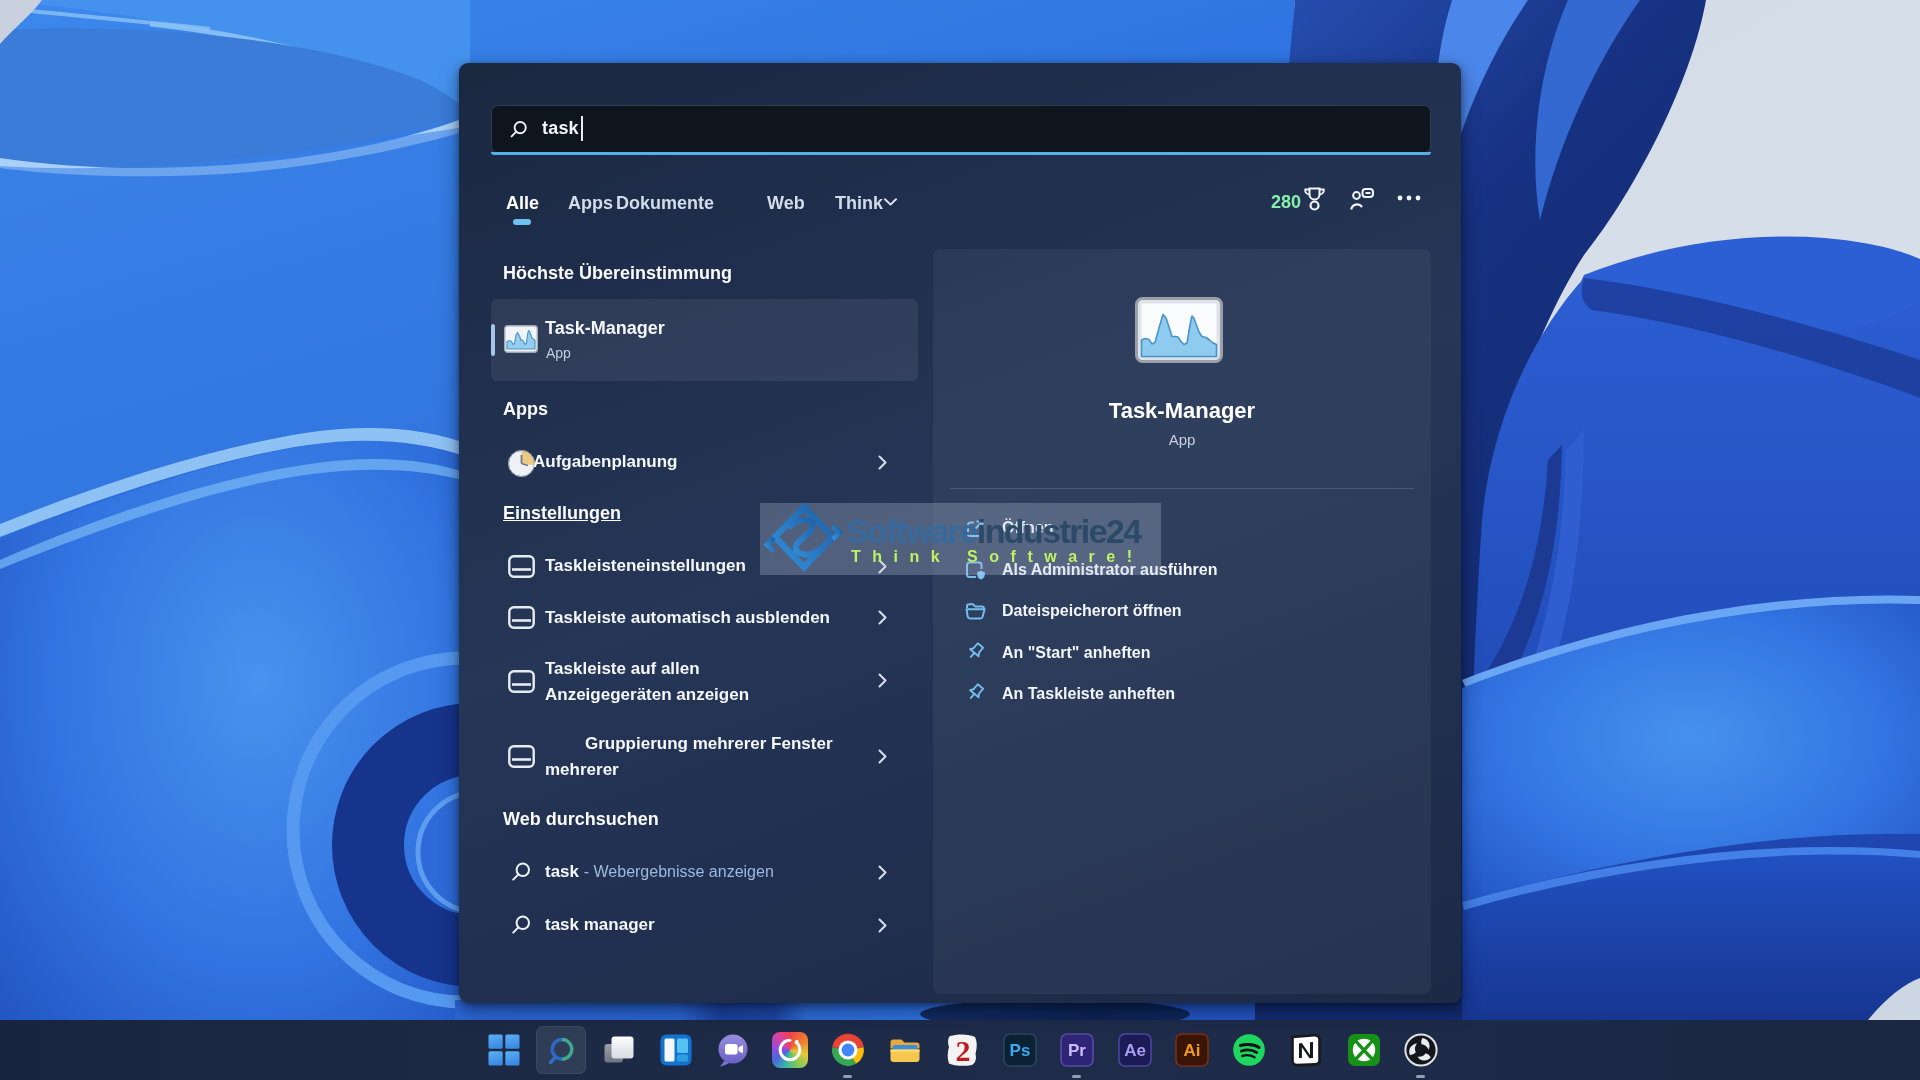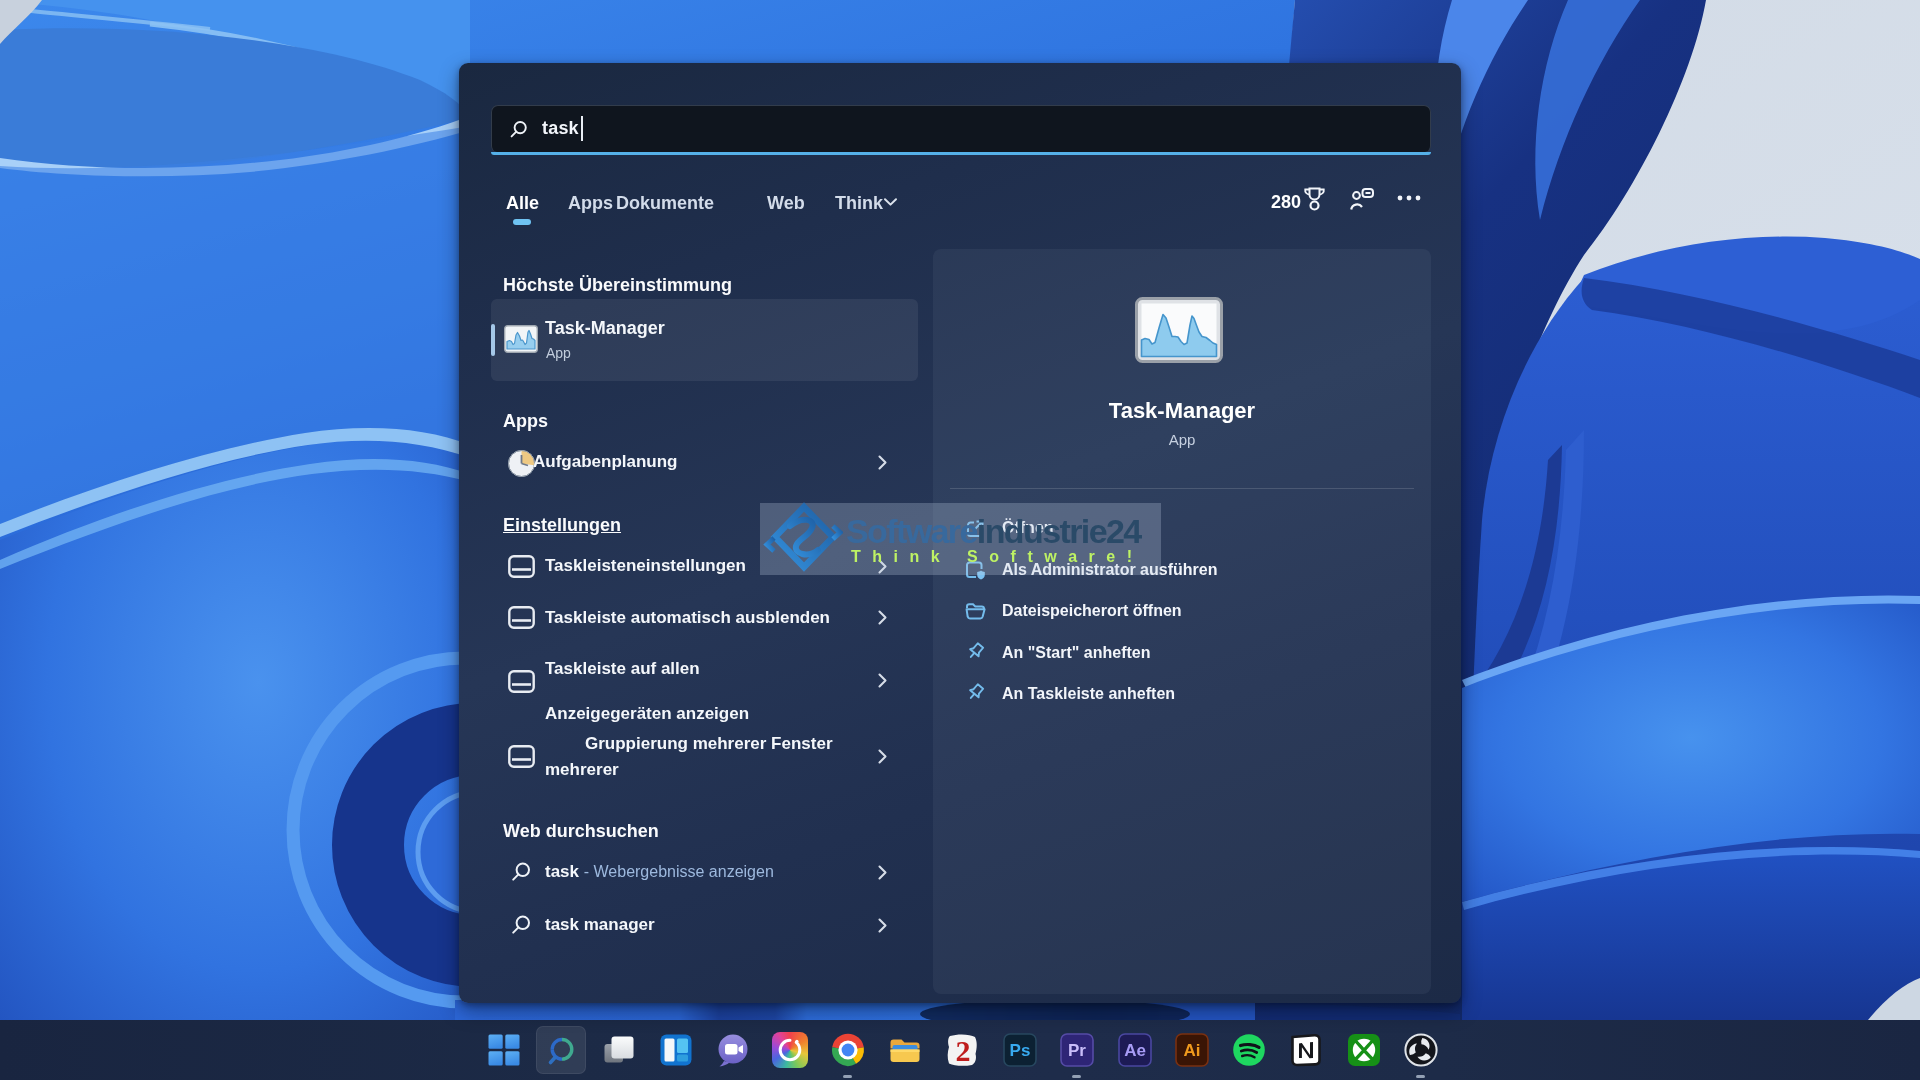--- a/index.html
+++ b/index.html
@@ -25,23 +25,23 @@
 
   #searchinput { position:absolute; left:491px; top:105px; width:940px; height:47px;
     background:#0f151e; border:1px solid #323c4b; border-bottom:none; border-radius:7px 7px 6px 6px; }
   #searchinput .underline { position:absolute; left:-1px; bottom:-3px; width:940px; height:3px; background:#55b0e8; border-radius:0 0 6px 6px; }
   #searchinput .txt { position:absolute; left:50px; top:12px; font-size:18px; font-weight:bold; color:#f2f5fa; letter-spacing:0.2px; }
   #searchinput .cursor { position:absolute; left:89px; top:10px; width:2px; height:25px; background:#e8edf4; }
 
   .tab { position:absolute; top:193px; font-size:18px; font-weight:bold; color:#d3dcea; white-space:nowrap; }
   .tab.active { color:#ffffff; }
   #tab-underline { position:absolute; left:513px; top:219px; width:18px; height:6px; border-radius:3px; background:#6fc3f2; }
-  #pts { position:absolute; top:192px; left:1271px; font-size:18px; font-weight:bold; color:#ffffff; }
-
-  .shead { position:absolute; left:503px; font-size:18px; font-weight:bold; color:#fafbfd; white-space:nowrap;margin-top:12px; }
+  #pts { position:absolute; top:192px; left:1271px; font-size:18px; font-weight:bold; color:#86efac; }
+
+  .shead { position:absolute; left:503px; font-size:18px; font-weight:bold; color:#fafbfd; white-space:nowrap; }
 
   #toprow { position:absolute; left:491px; top:299px; width:427px; height:82px; border-radius:6px;
     background:rgba(255,255,255,0.07); }
   #toprow .accent { position:absolute; left:0px; top:25px; width:4px; height:32px; border-radius:2px; background:#a5c8e8; }
 
   .rowtitle { position:absolute; font-size:17px; font-weight:bold; color:#f4f7fb; white-space:nowrap; }
   .rowsub { position:absolute; font-size:14px; color:#c2cddd; }
   .webdim { color:#9db9de; font-weight:normal; font-size:16px; }
 
   #rp-title { position:absolute; left:933px; width:498px; top:398px; text-align:center; font-size:22px; font-weight:bold; color:#ffffff; }
@@ -417,21 +417,21 @@
   <div class="rowtitle" style="left:545px; top:318px; font-size:18px;">Task-Manager</div>
   <div class="rowsub" style="left:546px; top:345px;">App</div>
 
   <div class="shead" style="top:399px;">Apps</div>
   <div class="rowtitle" style="left:533px; top:452px;">Aufgabenplanung</div>
 
   <div class="shead" style="top:503px;text-decoration:underline;">Einstellungen</div>
   <div class="rowtitle" style="left:545px; top:556px;text-align:center;">Taskleisteneinstellungen</div>
   <div class="rowtitle" style="left:545px; top:608px;">Taskleiste automatisch ausblenden</div>
   <div class="rowtitle" style="left:545px; top:659px;">Taskleiste auf allen</div>
-  <div class="rowtitle" style="left:545px; top:704px;">Anzeigegeräten anzeigen</div>
+  <div class="rowtitle" style="left:545px; top:685px;">Anzeigegeräten anzeigen</div>
   <div class="rowtitle" style="left:545px; top:734px;margin-left:40px;">Gruppierung mehrerer Fenster</div>
   <div class="rowtitle" style="left:545px; top:760px;">mehrerer</div>
 
   <div class="shead" style="top:809px;">Web durchsuchen</div>
   <div class="rowtitle" style="left:545px; top:862px;">task <span class="webdim">- Webergebnisse anzeigen</span></div>
   <div class="rowtitle" style="left:545px; top:915px;">task manager</div>
 
   <div id="rp-title">Task-Manager</div>
   <div id="rp-app">App</div>
   <div id="rp-divider"></div>

